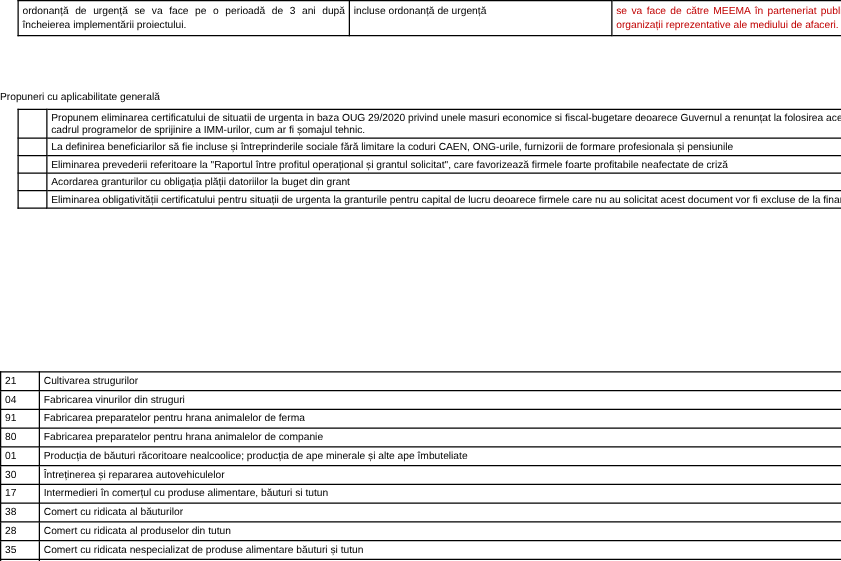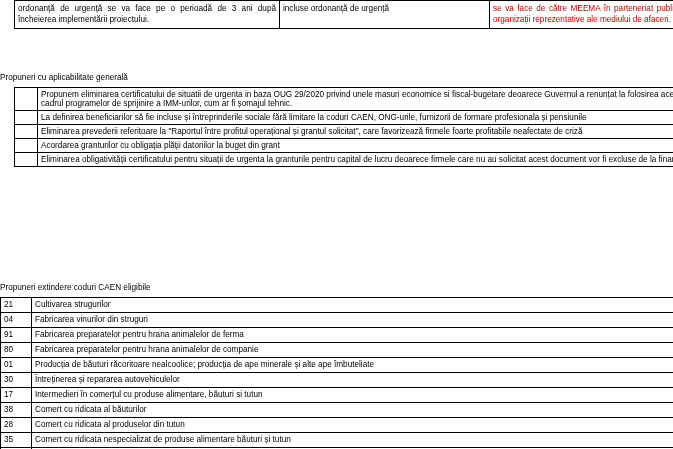--- a/index.html
+++ b/index.html
@@ -134,21 +134,20 @@
       <td class="num"></td>
       <td class="txt">Acordarea granturilor cu obligația plății datoriilor la buget din grant</td>
     </tr>
     <tr>
       <td class="num"></td>
       <td class="txt">Eliminarea obligativității certificatului pentru situații de urgenta la granturile pentru capital de lucru deoarece firmele care nu au solicitat acest document vor fi excluse de la finanțare.</td>
     </tr>
   </tbody>
     </table>
 
-  <div class="sec-head" id="sec-caen">Propuneri extindere coduri CAEN eligibile</div>
 
   <table class="tbl caen-table">
     <tbody>
         <tr>
       <td class="code">21</td>
       <td class="desc">Cultivarea strugurilor</td>
     </tr>
     <tr>
       <td class="code">04</td>
       <td class="desc">Fabricarea vinurilor din struguri</td>

